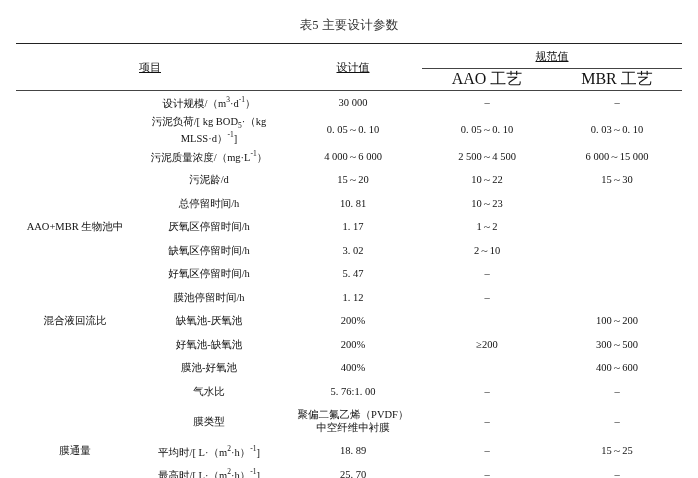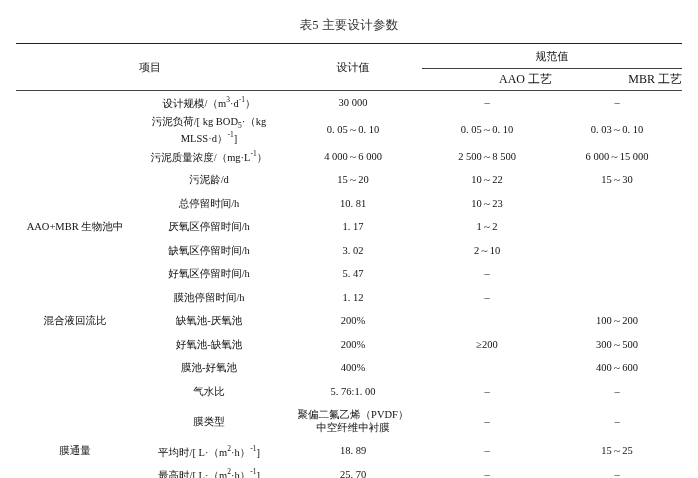--- a/index.html
+++ b/index.html
@@ -35,36 +35,37 @@
     table-layout: fixed;
     font-size: 10.5px;
   }
   table.params td, table.params th {
     padding: 0;
     vertical-align: middle;
     font-weight: normal;
   }
   .rule-top td {
     border-top: 1.3px solid #222222;
+    text-decoration: underline;
   }
   .rule-mid td {
     border-top: 0.8px solid #444444;
   }
   .rule-bot td {
     border-bottom: 1.3px solid #222222;
   }
   .hdr-cell {
     text-align: center;
     height: 24px;
     font-size: 11px;
   }
   .hdr-sub {
-    text-align: right;
+    text-align: center;
     height: 21px;
-    font-size: 12px;
+    font-size: 16px;
   }
   .spec-group {
     border-bottom: 0.8px solid #444444;
   }
   .row td {
     height: 23.5px;
     text-align: center;
     font-size: 10.5px;
     line-height: 1.25;
   }
@@ -132,21 +133,21 @@
         <td class="label-left">污泥负荷/[ kg BOD<sub>5</sub>·（kg MLSS·d）<sup>-1</sup>]</td>
         <td>0. 05～0. 10</td>
         <td>0. 05～0. 10</td>
         <td>0. 03～0. 10</td>
       </tr>
 
       <tr class="row">
         <td class="cat"></td>
         <td class="label-left">污泥质量浓度/（mg·L<sup>-1</sup>）</td>
         <td>4 000～6 000</td>
-        <td>2 500～8 500</td>
+        <td>2 500～4 500</td>
         <td>6 000～15 000</td>
       </tr>
 
       <tr class="row">
         <td class="cat"></td>
         <td class="label-left">污泥龄/d</td>
         <td>15～20</td>
         <td>10～22</td>
         <td>15～30</td>
       </tr>

